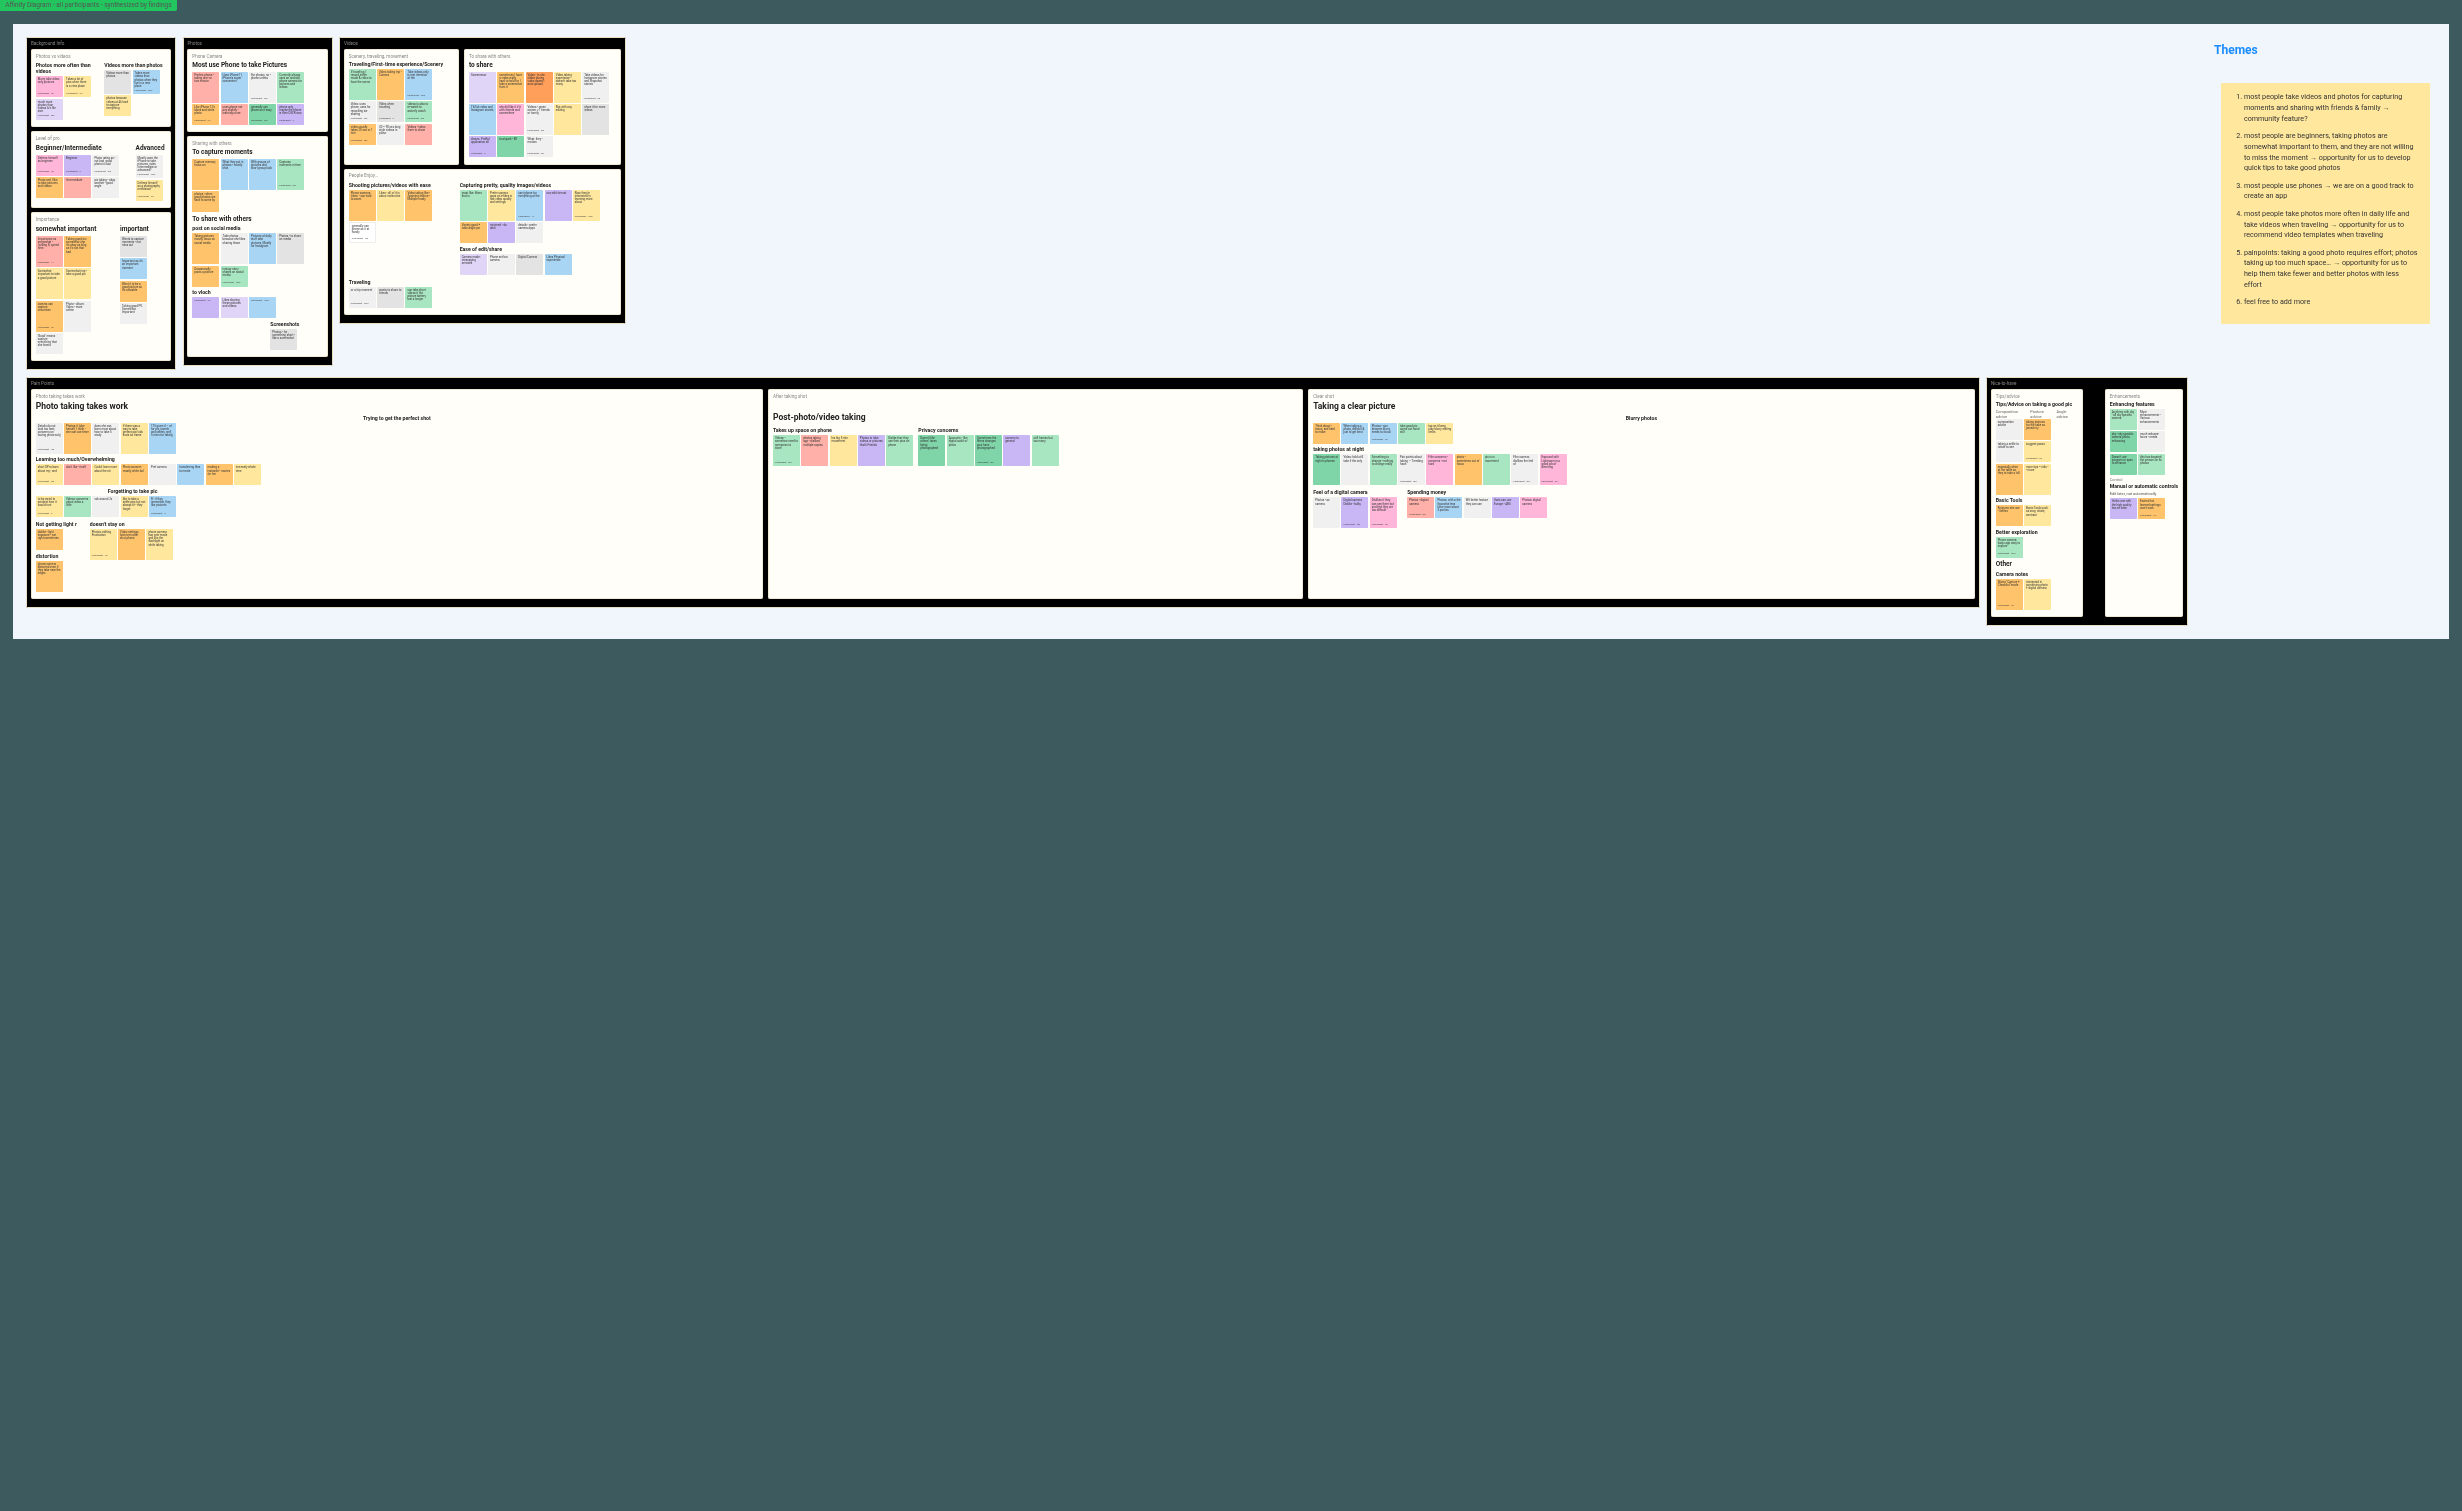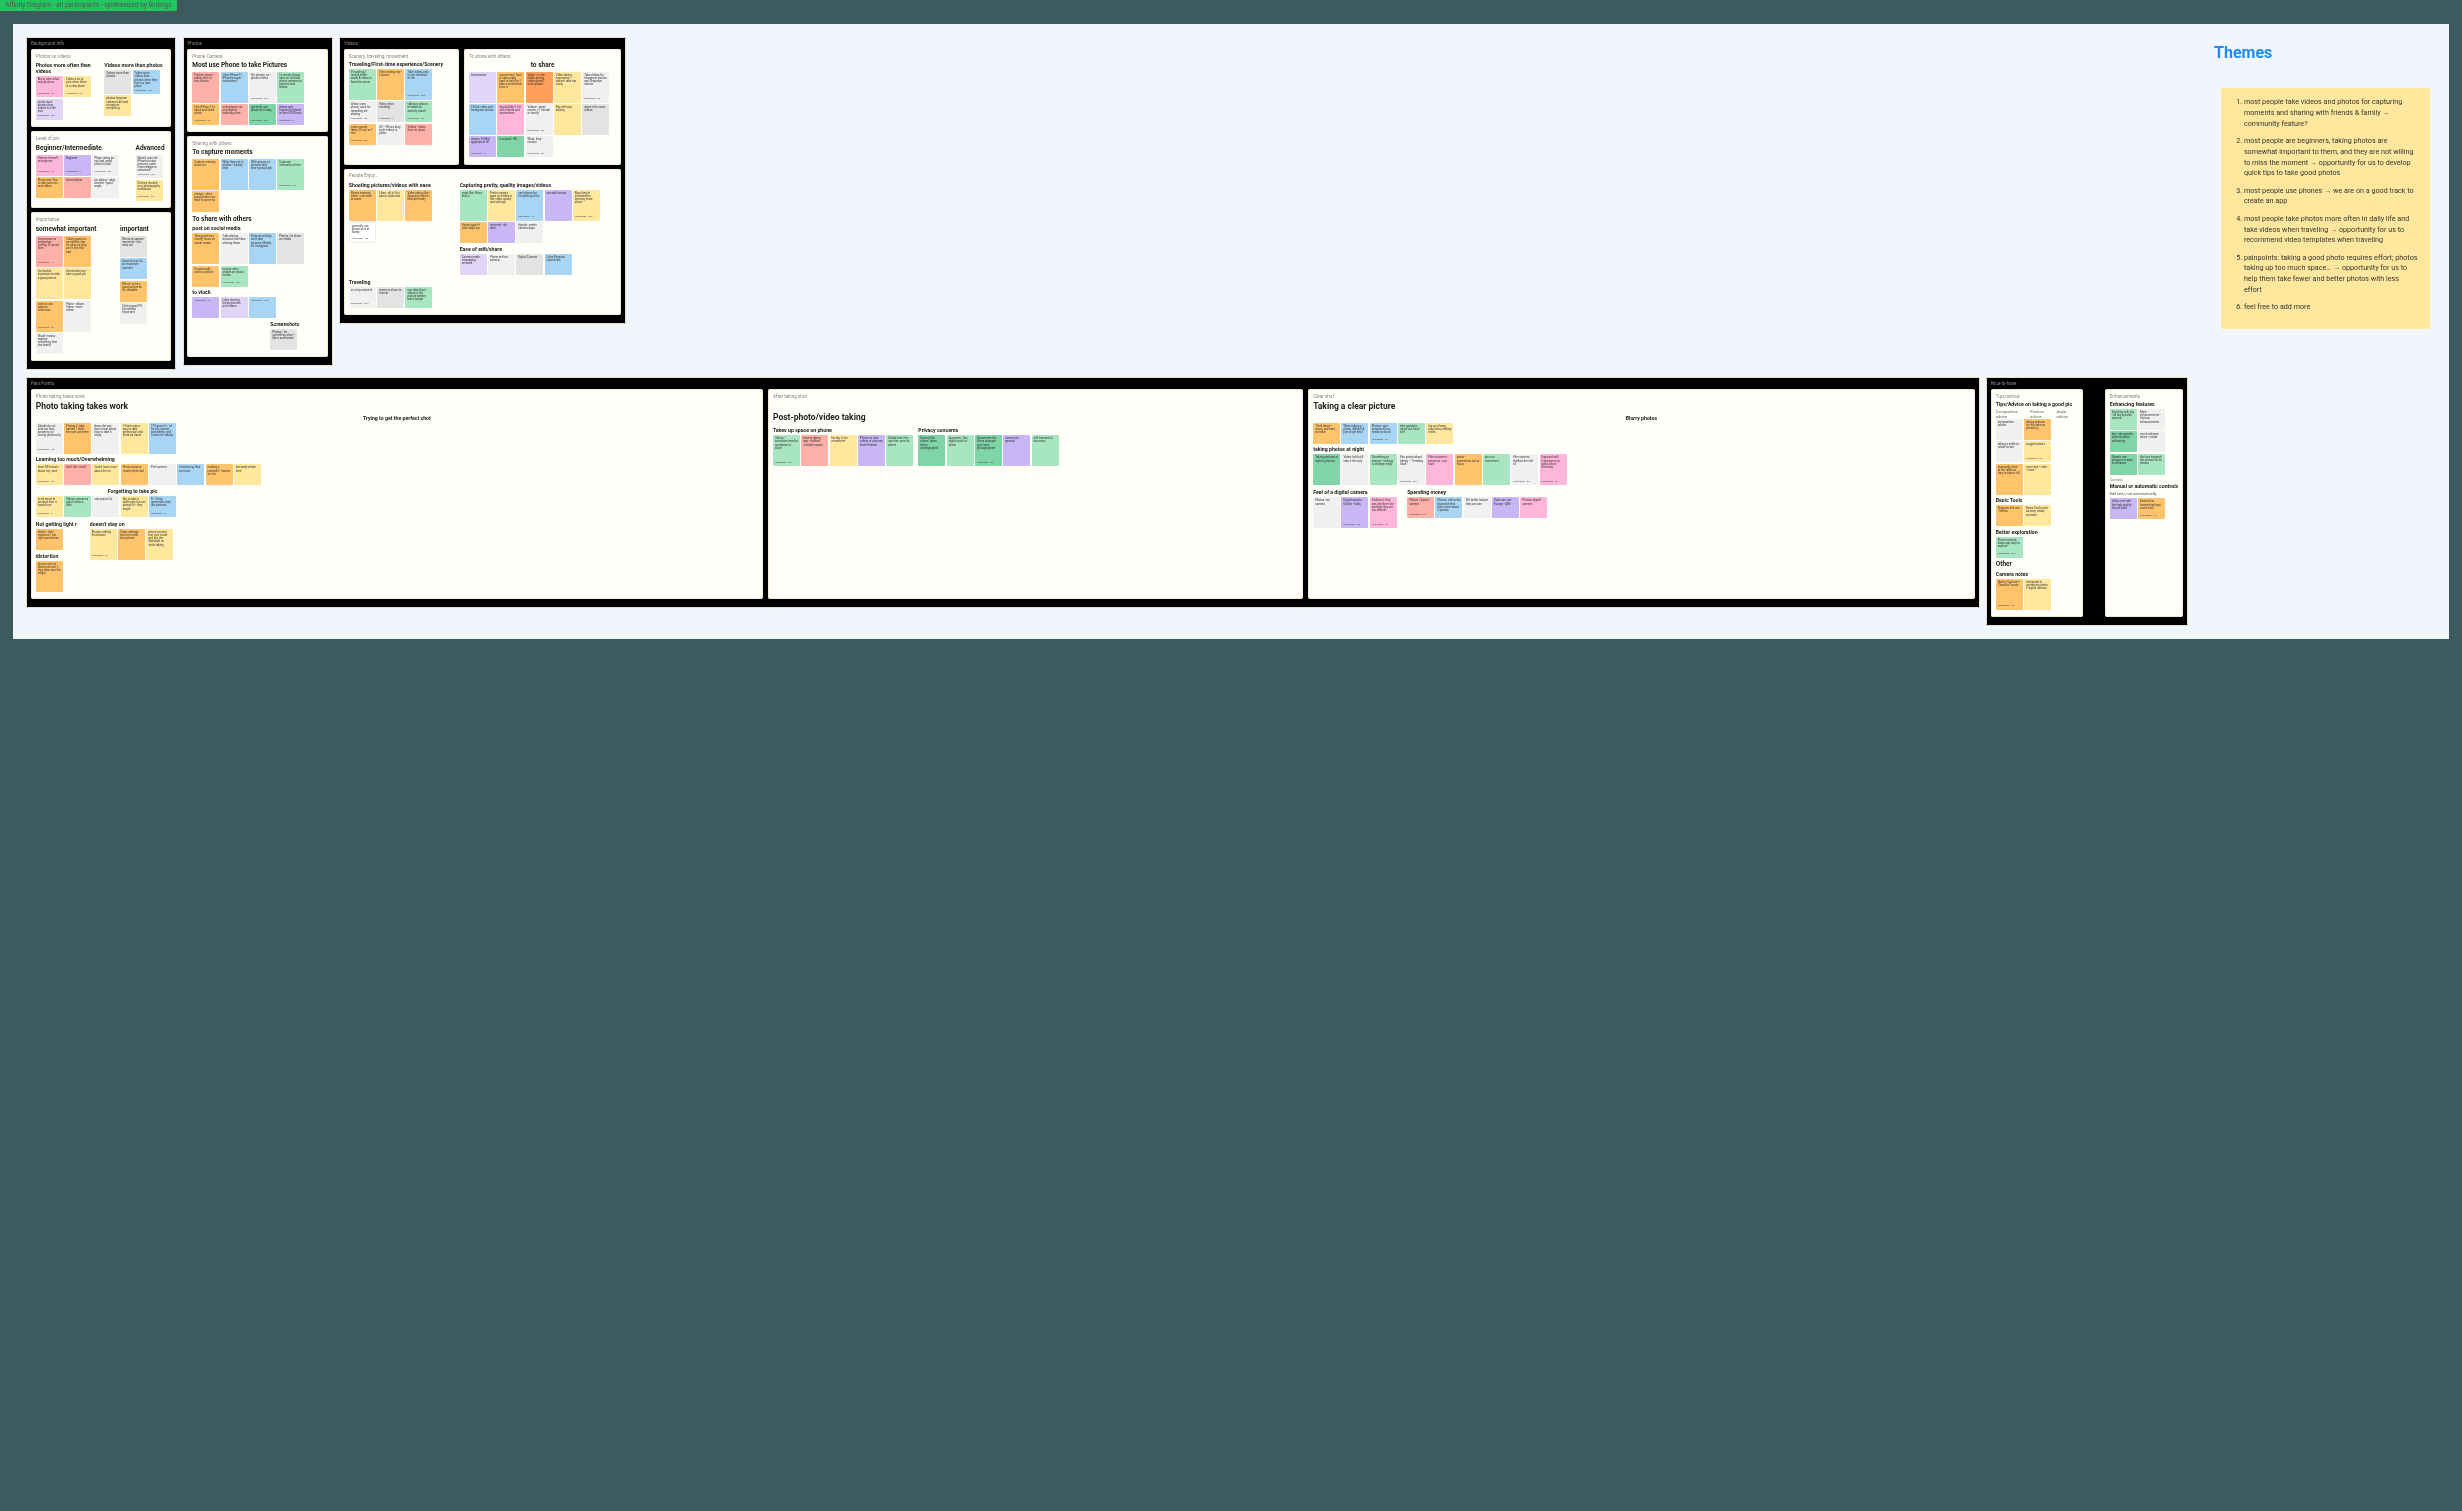--- a/index.html
+++ b/index.html
@@ -110,21 +110,21 @@
   .c-dgreen  { background: #7fd4a8; }
   .c-red     { background: #ffb0a8; }
   .c-grey    { background: #e3e3e3; }
   .c-lgrey   { background: #f0f0f0; }
   .c-white   { background: #ffffff; border:0.7px solid #eee; }
 
   
   .right-panel { width: 235px; padding: 6.5px 6.5px 6.5px 13px; }
   .themes-title {
     color: #1a8cff;
-    font-size: 16px;
+    font-size: 12px;
     font-weight: 700;
     margin-bottom: 5.2px;
   }
   .themes-list {
     color: #1a8cff;
     font-size: 11.7px;
     line-height: 1.6;
     padding-left: 17px;
   }
   .findings-card {
@@ -443,21 +443,21 @@
                 <div class="note c-lgrey">
                     <span>30 – 90 sec long style videos in pictur</span>
                   </div>
                 <div class="note c-red">
                     <span>Videos - takes them to share</span>
                   </div>
               </div>
             </div>
             <div class="subsection" style="flex:1.4">
               <div class="subsection-label">To share with others</div>
-              <div class="mid-heading" style="text-align:center">to share</div>
+              <div class="mid-heading" style="">to share</div>
               <div class="notes">
                 <div class="note c-lpurple">
                     <span>Screenrecor</span>
                   </div>
                 <div class="note c-orange tall">
                     <span>sometimes I have a video really hard to hold for I take a screenshot from it</span>
                   </div>
                 <div class="note c-dorange tall">
                     <span>Video - in she slides during video doesn't auto upload</span>
                   </div>

